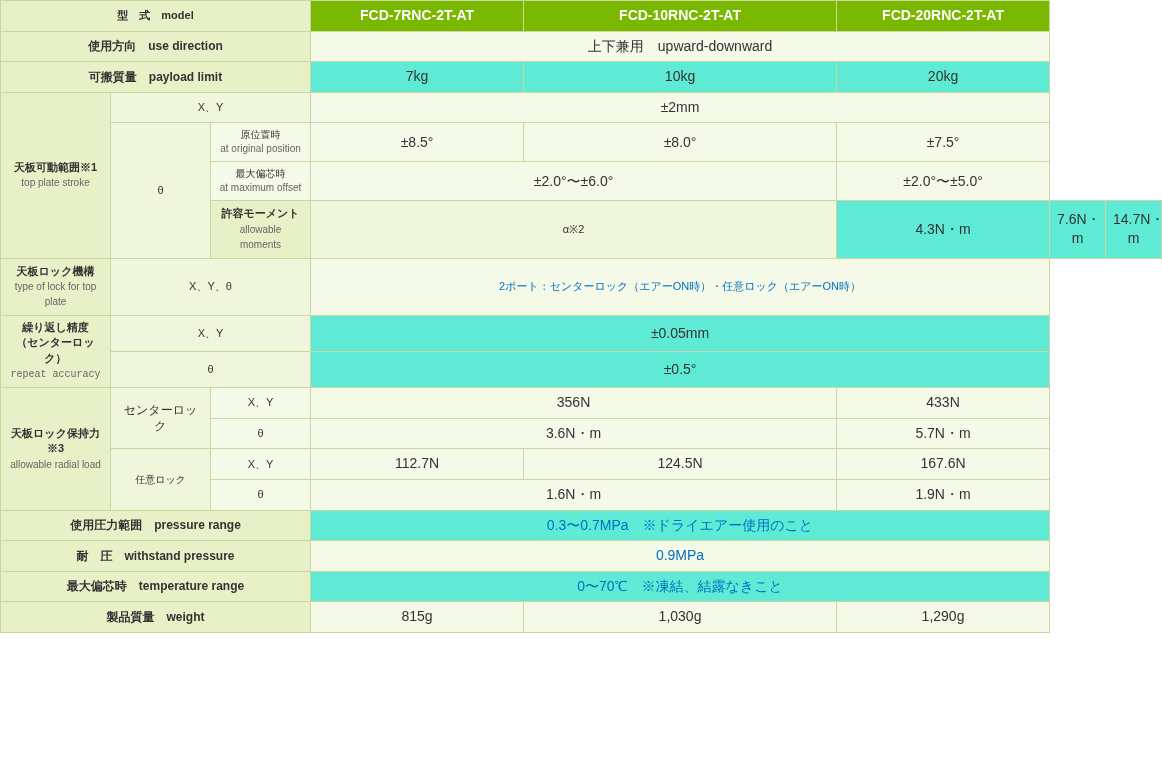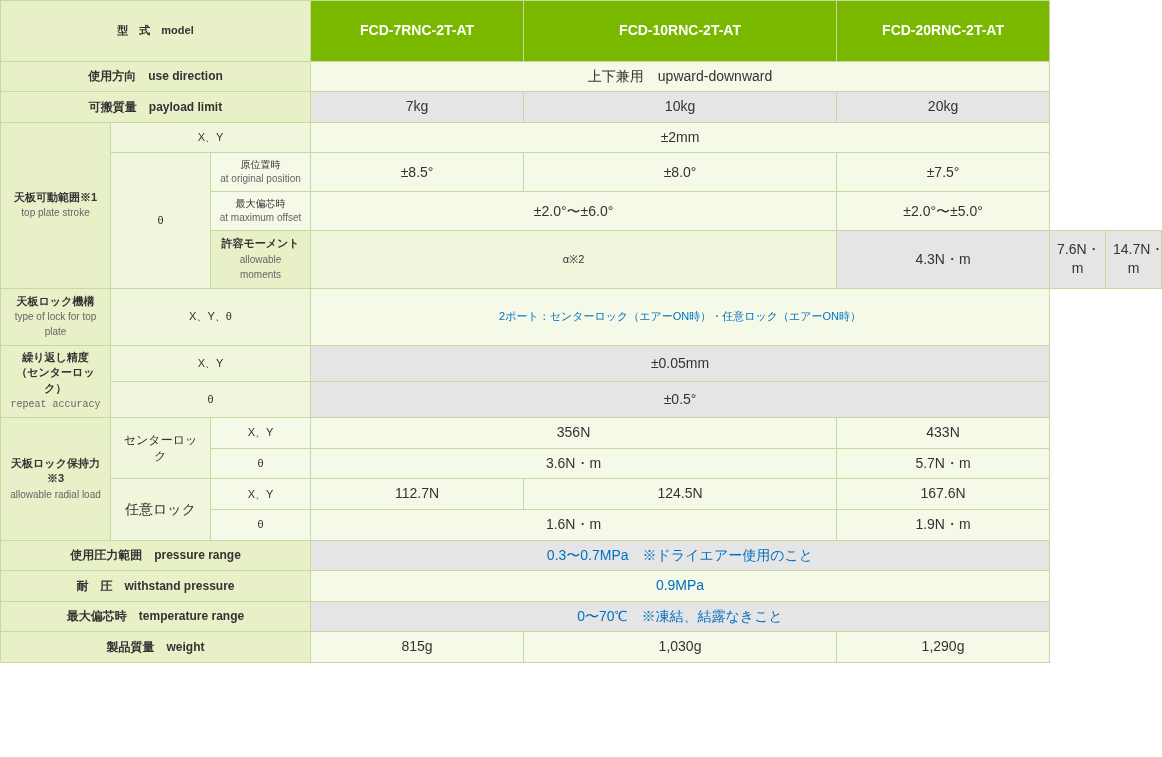--- a/index.html
+++ b/index.html
@@ -31,21 +31,21 @@
       vertical-align: middle;
       text-align: center;
       line-height: 1.4;
     }
     
     thead tr th {
       background: #7ab800;
       color: #fff;
       font-size: 14px;
       font-weight: bold;
-      padding: 20px 5px;
+      padding: 5px 5px;
     }
     thead tr th.col-header-empty {
       background: #e8f0c8;
       color: #333;
       font-size: 11px;
     }
     
     tbody tr {
       background: #f5f9e8;
     }
@@ -72,21 +72,21 @@
       font-weight: normal;
       text-align: right;
     }
     .blue-text { color: #0070c0; margin-left: 8px; }
     td.data-cell {
       text-align: center;
       font-size: 14px;
     }
     
     .row-light { background: #f5f9e8; }
-    .row-medium { background: #e5e5e5; }
+    .row-medium { background: #5eead4; }
   </style>
 </head>
 <body>
 
 <div class="table-wrapper">
   <table>
     <colgroup>
       <col class="col-label1">
       <col class="col-label2">
       <col class="col-label3">
@@ -191,21 +191,21 @@
         <td class="data-cell">433N</td>
       </tr>
 
       <tr class="row-light">
         <td class="label-subsub">θ</td>
         <td colspan="2" class="data-cell">3.6N・m</td>
         <td class="data-cell">5.7N・m</td>
       </tr>
 
       <tr class="row-light">
-        <td rowspan="2" class="label-sub" style="font-size:14px;">任意ロック</td>
+        <td rowspan="2" class="label-sub" style="font-size:10px;">任意ロック</td>
         <td class="label-subsub">X、Y</td>
         <td class="data-cell">112.7N</td>
         <td class="data-cell">124.5N</td>
         <td class="data-cell">167.6N</td>
       </tr>
 
       <tr class="row-light">
         <td class="label-subsub">θ</td>
         <td colspan="2" class="data-cell">1.6N・m</td>
         <td class="data-cell">1.9N・m</td>

